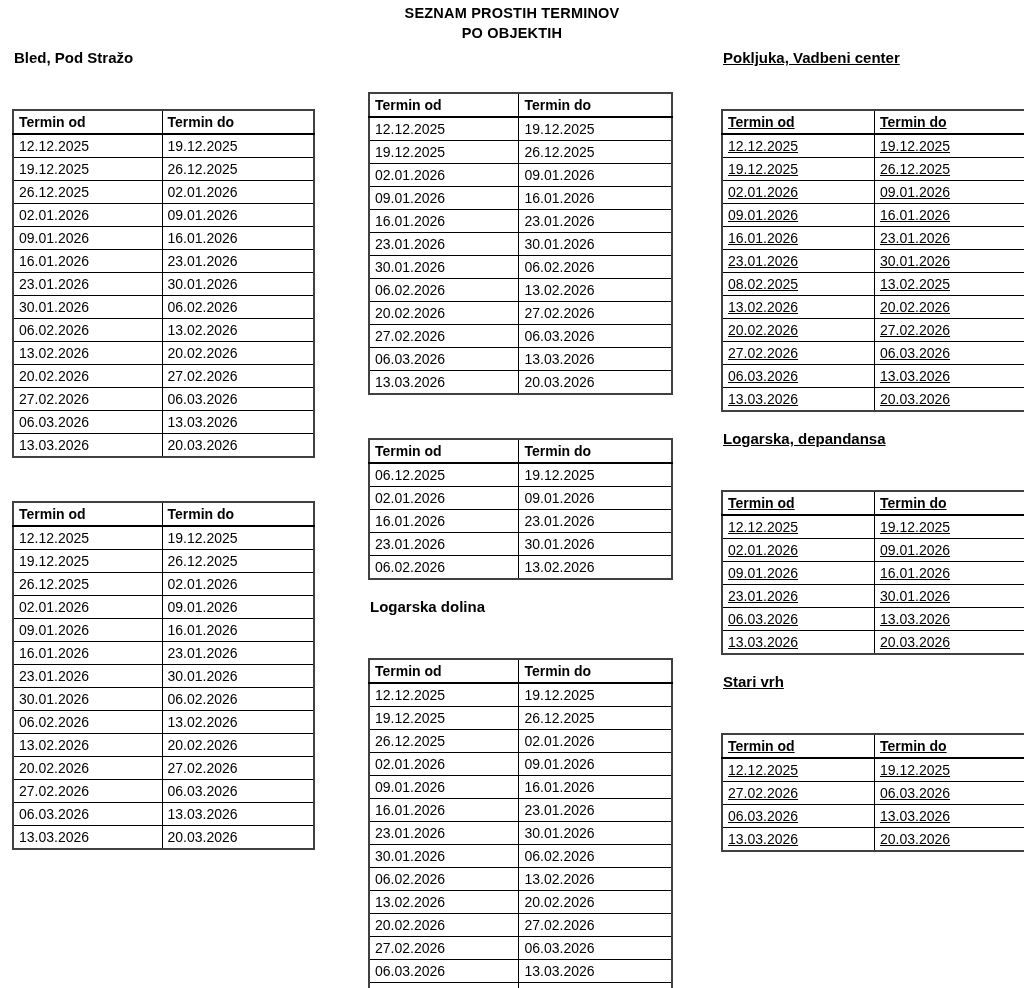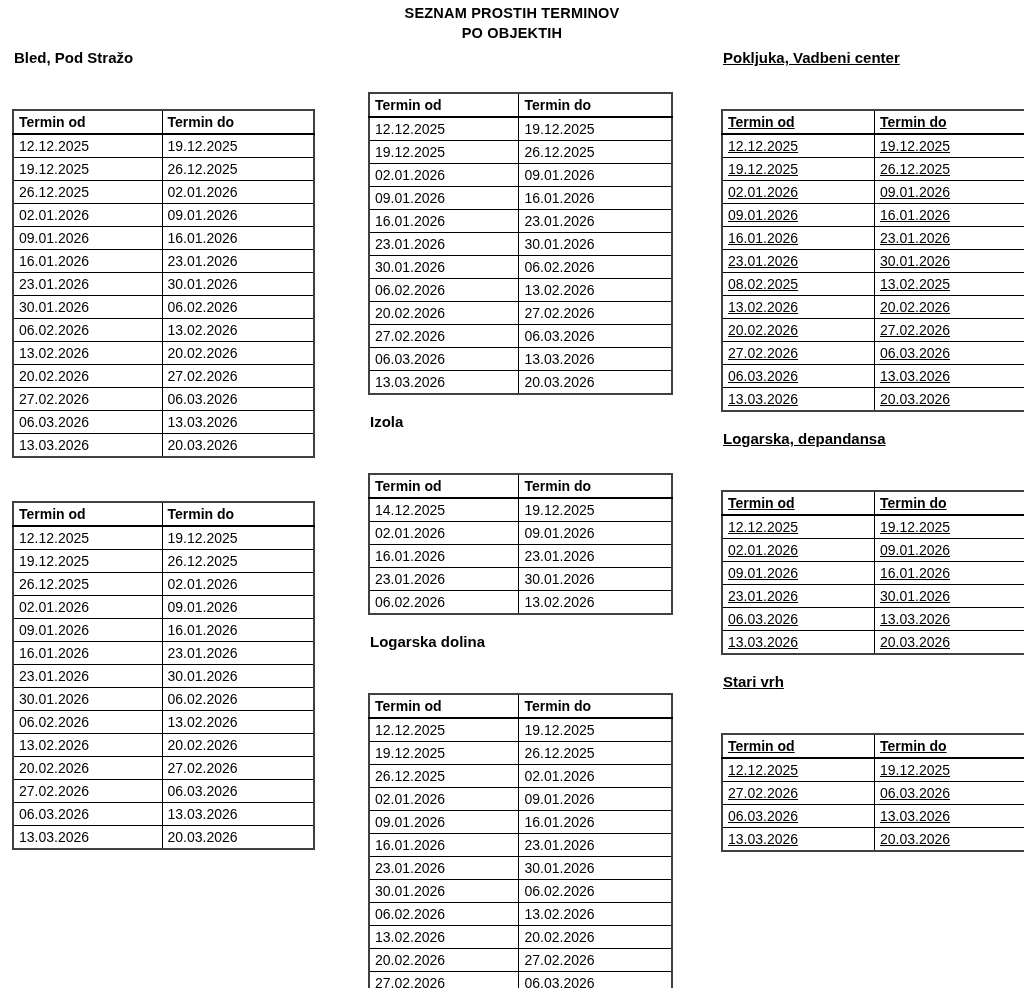--- a/index.html
+++ b/index.html
@@ -285,35 +285,34 @@
               <td>13.03.2026</td>
             </tr>
             <tr>
               <td>13.03.2026</td>
               <td>20.03.2026</td>
             </tr>
           </tbody>
         </table>
       </div>
       <div class="block">
-        <div class="block-title">Izola</div>
         <table class="sched w-b">
           <colgroup>
             <col class="c1">
             <col class="c2">
           </colgroup>
           <thead>
             <tr>
               <th>Termin od</th>
               <th>Termin do</th>
             </tr>
           </thead>
           <tbody>
             <tr>
-              <td>14.12.2025</td>
+              <td>06.12.2025</td>
               <td>19.12.2025</td>
             </tr>
             <tr>
               <td>02.01.2026</td>
               <td>09.01.2026</td>
             </tr>
             <tr>
               <td>16.01.2026</td>
               <td>23.01.2026</td>
             </tr>

